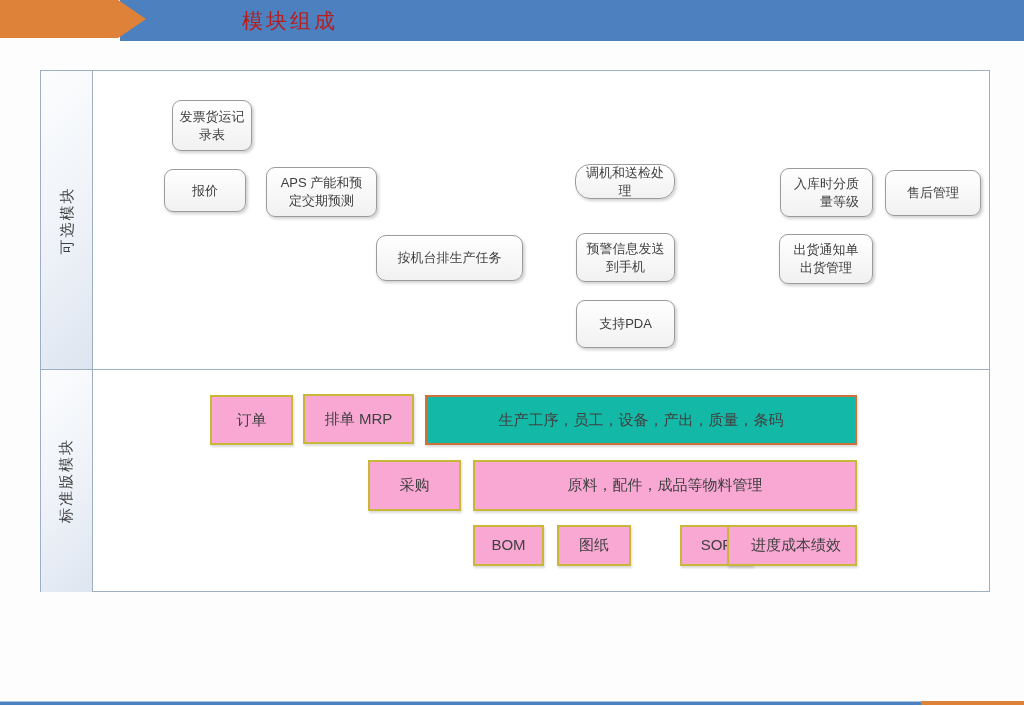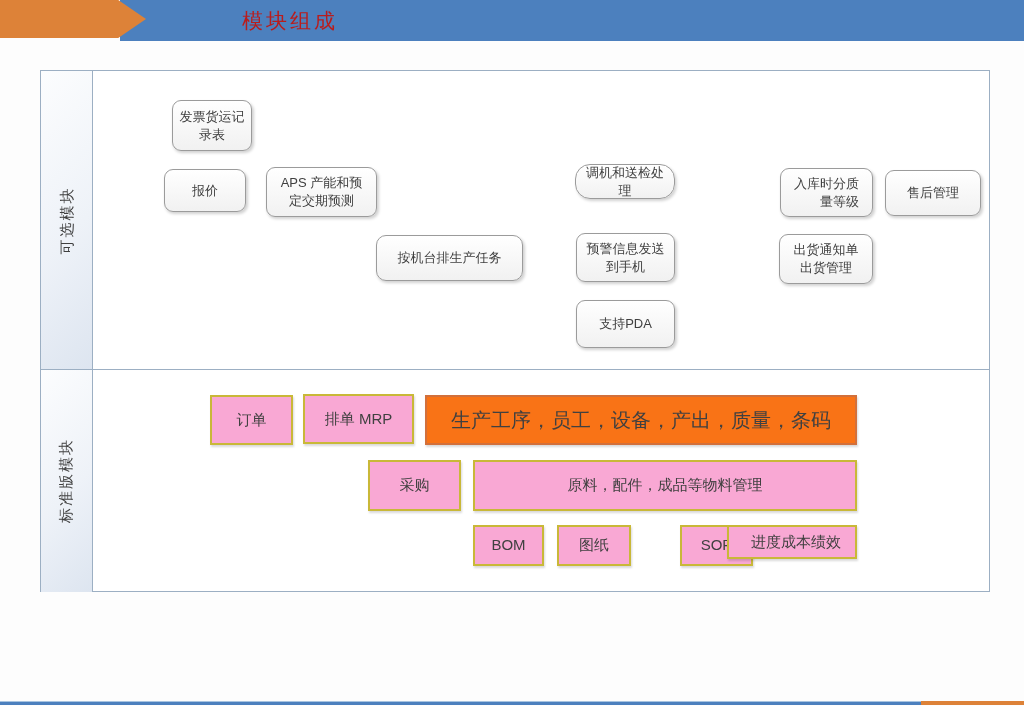--- a/index.html
+++ b/index.html
@@ -63,23 +63,23 @@
     font-size: 13px;
   }
   .yellow {
     border: 2px solid #C9B838;
     background: #f9a8d4;
     box-shadow: 1px 2px 2px rgba(0,0,0,0.15);
     font-size: 15px;
   }
   .salmon {
     border: 2px solid #D2703B;
-    background: #f97316;
+    background: #14b8a6;
     box-shadow: 1px 2px 2px rgba(0,0,0,0.15);
-    font-size: 20px;
+    font-size: 15px;
   }
 
   
   .footer-line {
     position: absolute; left: 0; bottom: 1px; width: 1024px; height: 4px;
     display: flex;
   }
   .footer-line .seg-blue { width: 89.9%; height: 100%; background: #4C80BE; border-top: 1px solid #a8c4e0; }
   .footer-line .seg-orange { flex: 1; height: 100%; background: #DD8238; }
 </style>
@@ -120,19 +120,19 @@
 出货管理</div>
 
   <div class="box yellow" style="left:169px; top:324px; width:83px;  height:50px;">订单</div>
   <div class="box yellow" style="left:262px; top:323px; width:111px; height:50px;">排单 MRP</div>
   <div class="box salmon" style="left:384px; top:324px; width:432px; height:50px;">生产工序，员工，设备，产出，质量，条码</div>
   <div class="box yellow" style="left:327px; top:389px; width:93px;  height:51px;">采购</div>
   <div class="box yellow" style="left:432px; top:389px; width:384px; height:51px;">原料，配件，成品等物料管理</div>
   <div class="box yellow" style="left:432px; top:454px; width:71px;  height:41px;">BOM</div>
   <div class="box yellow" style="left:516px; top:454px; width:74px;  height:41px;">图纸</div>
   <div class="box yellow" style="left:623px; top:454px; width:73px;  height:41px;margin-left:16px;">SOP</div>
-  <div class="box yellow" style="left:686px; top:454px; width:130px; height:34px;padding-left:8px;">进度成本绩效</div>
+  <div class="box yellow" style="left:686px; top:454px; width:130px; height:41px;padding-left:8px;">进度成本绩效</div>
 </div>
 
 <div class="footer-line">
   <div class="seg-blue"></div>
   <div class="seg-orange"></div>
 </div>
 
 </body></html>

